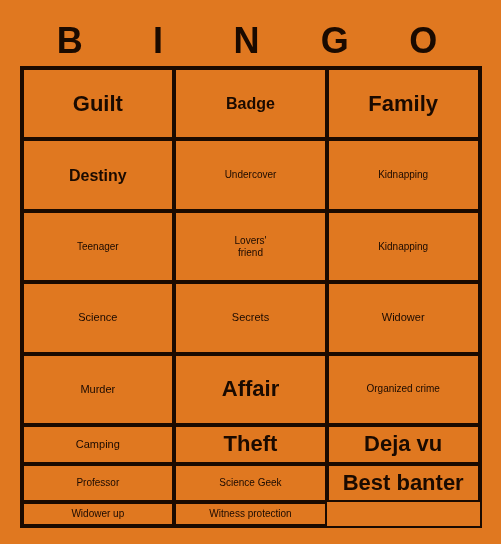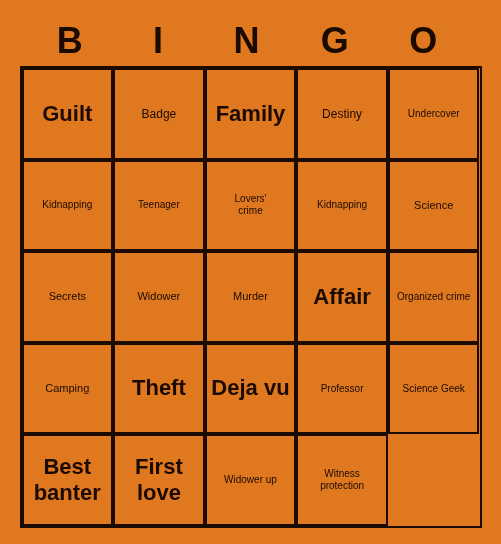--- a/index.html
+++ b/index.html
@@ -30,21 +30,21 @@
       color: #1a0a00;
       letter-spacing: 8px;
       padding: 0 10px;
     }
     .bingo-header span {
       width: 80px;
       text-align: center;
     }
     .bingo-grid {
       display: grid;
-      grid-template-columns: repeat(5, 1fr);
+      grid-template-columns: repeat(3, 1fr);
       grid-template-rows: repeat(5, 1fr);
       flex: 1;
       border: 2px solid #1a0a00;
     }
     .cell {
       border: 2px solid #1a0a00;
       display: flex;
       align-items: center;
       justify-content: center;
       text-align: center;
@@ -54,22 +54,22 @@
     }
     .cell-text {
       font-size: 11px;
       line-height: 1.2;
     }
     .cell-text.large {
       font-size: 22px;
       font-weight: bold;
     }
     .cell-text.medium {
-      font-size: 12px;
-      font-weight: normal;
+      font-size: 16px;
+      font-weight: bold;
       text-align: center;
     }
     .cell-text.small {
       font-size: 10px;
     }
   </style>
 </head>
 <body>
 
 <div class="bingo-card">
@@ -99,21 +99,21 @@
         <span class="cell-text small">Undercover</span>
       </div>
     <div class="cell">
         <span class="cell-text small">Kidnapping</span>
       </div>
     <div class="cell">
         <span class="cell-text small">Teenager</span>
       </div>
     <div class="cell">
         <span class="cell-text small" style="white-space:pre-line">Lovers'
-crime</span>
+friend</span>
       </div>
     <div class="cell">
         <span class="cell-text small">Kidnapping</span>
       </div>
 
     <div class="cell">
         <span class="cell-text cell-text">Science</span>
       </div>
     <div class="cell">
         <span class="cell-text cell-text">Secrets</span>
@@ -144,22 +144,19 @@
         <span class="cell-text small">Professor</span>
       </div>
 
     <div class="cell">
         <span class="cell-text small">Science Geek</span>
       </div>
     <div class="cell">
         <span class="cell-text large">Best banter</span>
       </div>
     <div class="cell">
-        <span class="cell-text large">First love</span>
-      </div>
-    <div class="cell">
         <span class="cell-text small">Widower up</span>
       </div>
     <div class="cell">
         <span class="cell-text small">Witness protection</span>
       </div>
   </div>
 </div>
 
 </body></html>

